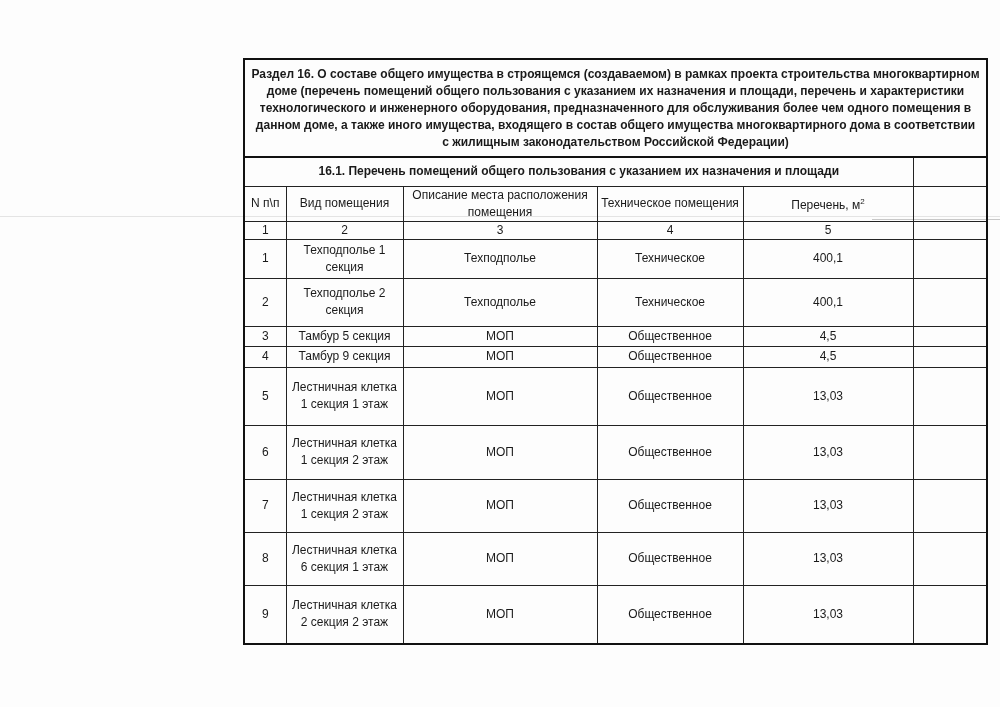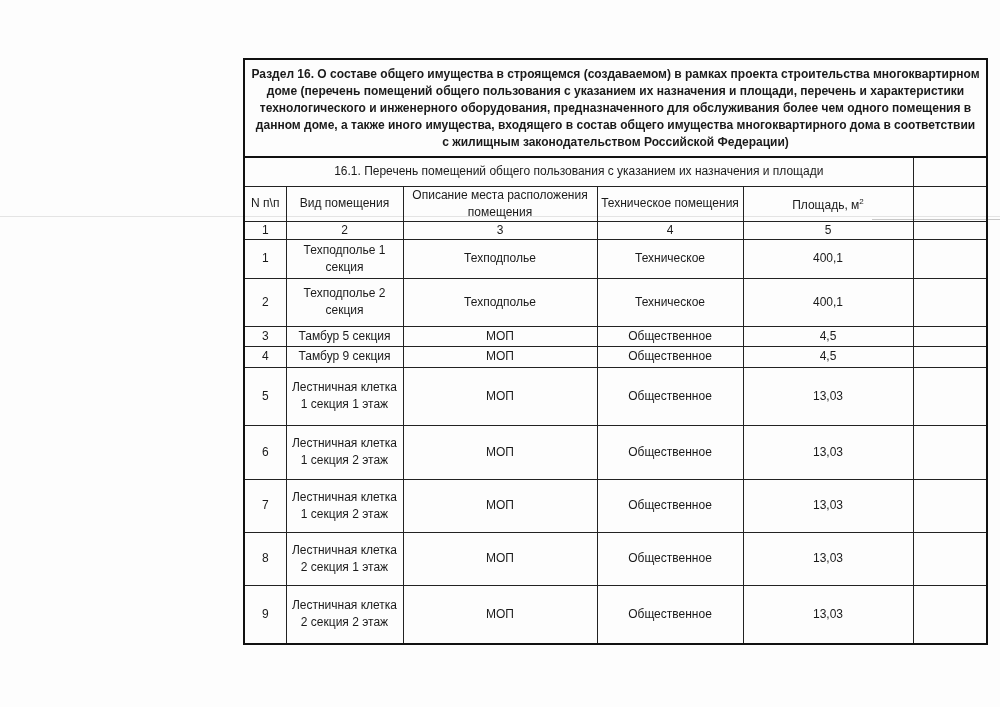--- a/index.html
+++ b/index.html
@@ -3,21 +3,21 @@
 <meta charset="utf-8">
 <style>
   html, body { margin:0; padding:0; }
   body { width:1000px; height:707px; background:#fdfdfd; position:relative; overflow:hidden;
          font-family:"Liberation Sans", sans-serif; color:#1a1a1a; }
   .scanline { position:absolute; left:0; top:216px; width:1000px; height:1px; background:#e4e4e4; }
   .scanline2 { position:absolute; left:872px; top:219px; width:128px; height:1px; background:#c8c8c8; }
   table.doc { position:absolute; left:203px; top:58px; width:743px; border-collapse:collapse; table-layout:fixed;margin-left:40px; }
   table.doc td { border:1px solid #222; text-align:center; vertical-align:middle; font-size:12px; line-height:17px; padding:0 3px; }
   .title-cell { font-weight:bold; font-size:12.5px; line-height:21px; padding:4px 6px !important; border:2px solid #111 !important; }
-  .sub-cell { font-weight:normal; font-size:12.5px; }
+  .sub-cell { font-weight:bold; font-size:12.5px; }
   .outer-l { border-left:2px solid #111 !important; }
   .outer-r { border-right:2px solid #111 !important; }
   .outer-b { border-bottom:2px solid #111 !important; }
   sup { font-size:8px; }
 </style>
 </head>
 <body>
 
 <div class="scanline"></div>
 <div class="scanline2"></div>
@@ -37,21 +37,21 @@
   </tr>
   <tr style="height:29px">
     <td colspan="5" class="sub-cell outer-l">16.1. Перечень помещений общего пользования с указанием их назначения и площади</td>
     <td class="outer-r"></td>
   </tr>
   <tr style="height:35px">
     <td class="outer-l">N п\п</td>
     <td>Вид помещения</td>
     <td>Описание места расположения помещения</td>
     <td>Техническое помещения</td>
-    <td><span>Площадь, м</span><sup>2</sup></td>
+    <td><span>Перечень, м</span><sup>2</sup></td>
     <td class="outer-r"></td>
   </tr>
   <tr style="height:17px">
     <td class="outer-l">1</td>
     <td>2</td>
     <td>3</td>
     <td>4</td>
     <td>5</td>
     <td class="outer-r"></td>
   </tr>
@@ -106,21 +106,21 @@
   <tr style="height:53px">
     <td class="outer-l">7</td>
     <td>Лестничная клетка 1 секция 2 этаж</td>
     <td>МОП</td>
     <td>Общественное</td>
     <td>13,03</td>
     <td class="outer-r"></td>
   </tr>
   <tr style="height:53px">
     <td class="outer-l">8</td>
-    <td>Лестничная клетка 2 секция 1 этаж</td>
+    <td>Лестничная клетка 6 секция 1 этаж</td>
     <td>МОП</td>
     <td>Общественное</td>
     <td>13,03</td>
     <td class="outer-r"></td>
   </tr>
   <tr style="height:59px">
     <td class="outer-l outer-b">9</td>
     <td class="outer-b">Лестничная клетка 2 секция 2 этаж</td>
     <td class="outer-b">МОП</td>
     <td class="outer-b">Общественное</td>

